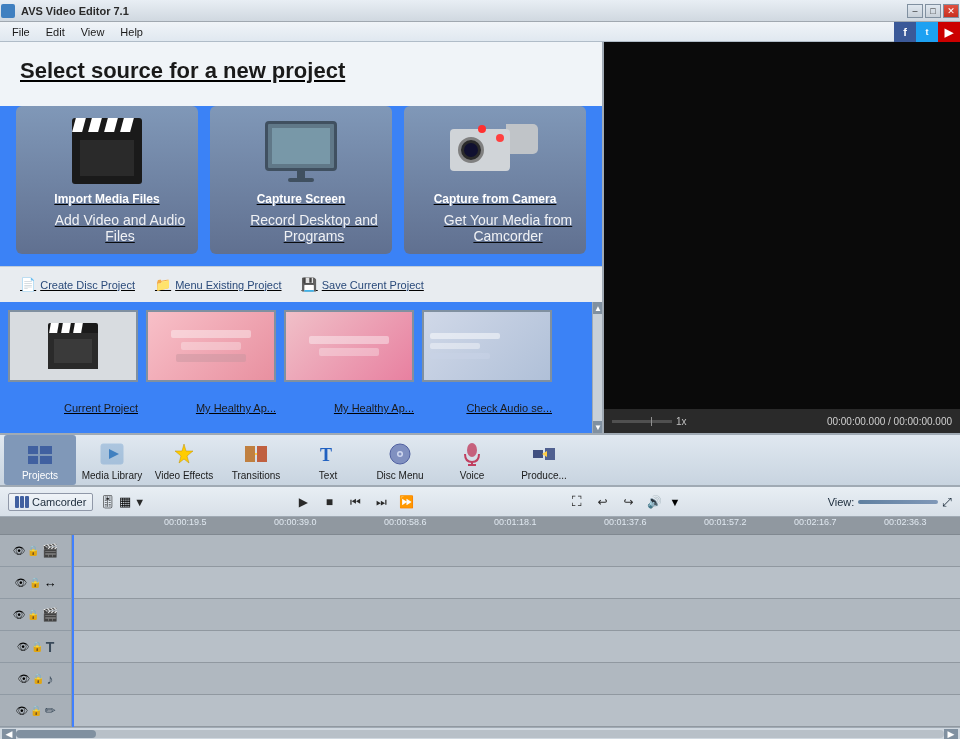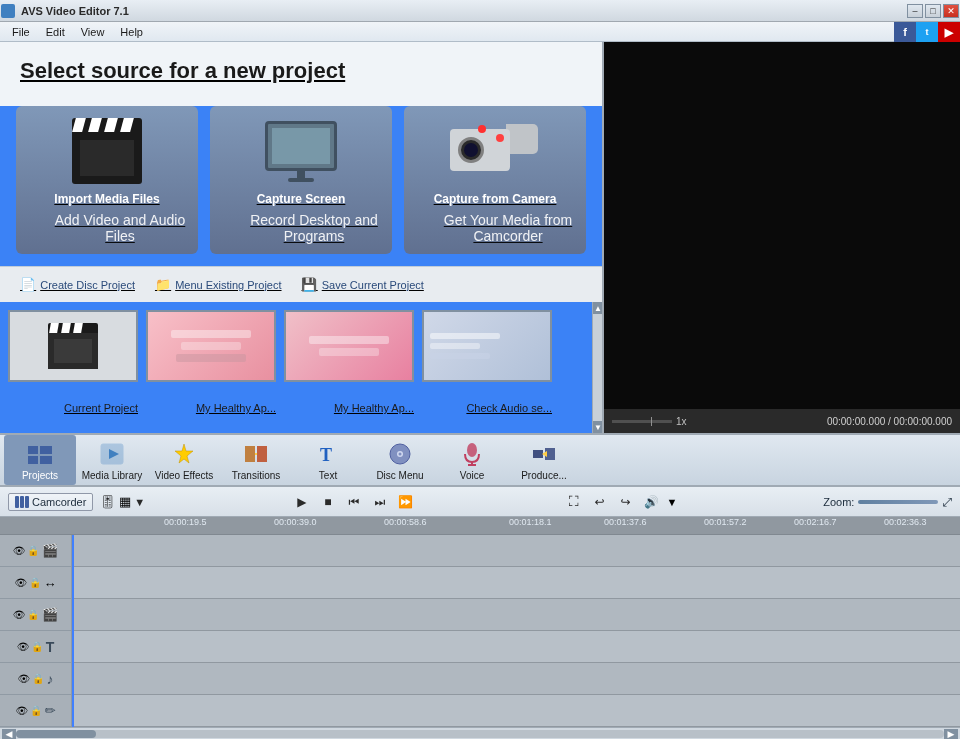--- a/index.html
+++ b/index.html
@@ -644,36 +644,36 @@
 
     <div style="display:flex;align-items:center;gap:4px;">
       <div class="pb-btn" style="font-size:14px;">⛶</div>
       <div class="pb-btn">↩</div>
       <div class="pb-btn">↪</div>
       <div class="pb-btn">🔊</div>
       <div style="font-size:11px;cursor:pointer;">▼</div>
     </div>
 
     <div class="zoom-controls">
-      <span>Zoom:</span>
+      <span>View:</span>
       <div class="zoom-slider" style="width:80px;height:4px;background:linear-gradient(to right, #6080a0, #8098b8);cursor:pointer;border-radius:2px;"></div>
       <div class="zoom-btn">⤢</div>
     </div>
 
   </div>
 
   <div class="timeline-area">
 
     <div class="timeline-ruler">
       <div style="width:72px;flex-shrink:0;"></div>
       <div class="ruler-marks" style="position:relative;height:18px;flex:1;">
         <span class="ruler-mark" style="left:20px;text-align:right;">00:00:19.5</span>
         <span class="ruler-mark" style="left:130px;">00:00:39.0</span>
         <span class="ruler-mark" style="left:240px;">00:00:58.6</span>
-        <span class="ruler-mark" style="left:365px;">00:01:18.1</span>
+        <span class="ruler-mark" style="left:350px;">00:01:18.1</span>
         <span class="ruler-mark" style="left:460px;">00:01:37.6</span>
         <span class="ruler-mark" style="left:560px;">00:01:57.2</span>
         <span class="ruler-mark" style="left:650px;">00:02:16.7</span>
         <span class="ruler-mark" style="left:740px;">00:02:36.3</span>
 
       </div>
     </div>
 
     <div class="timeline-tracks">
 

